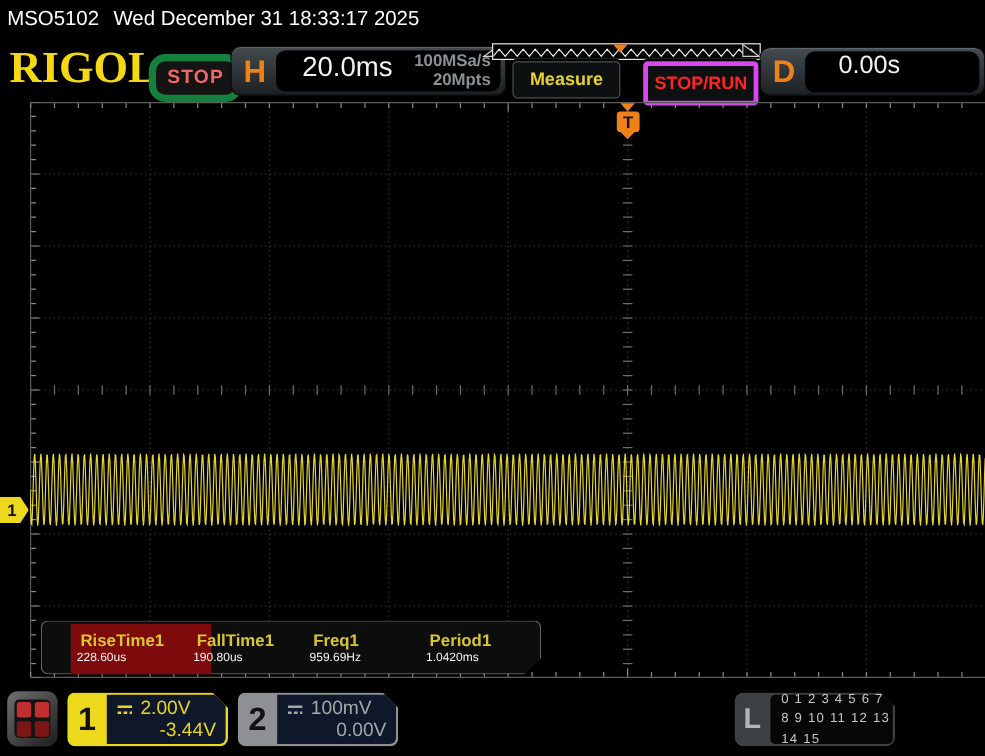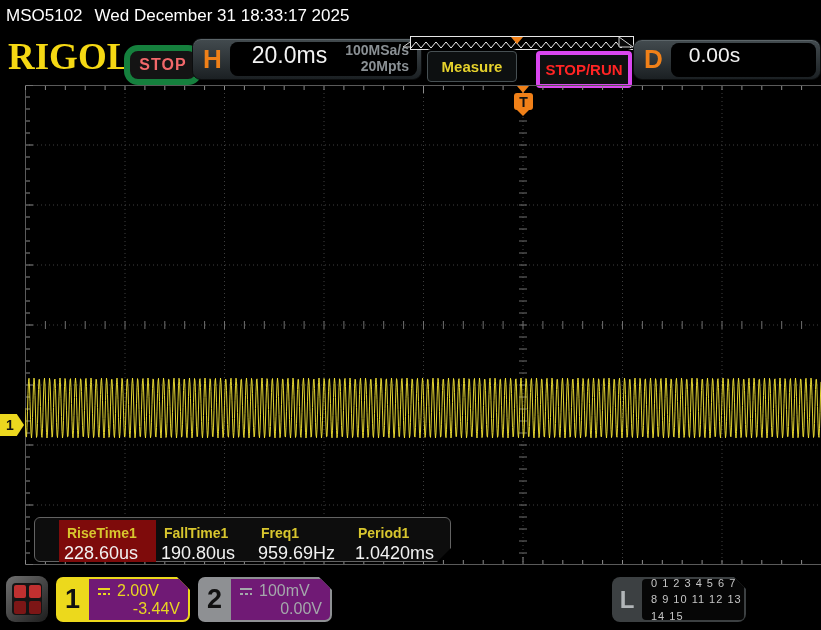--- a/index.html
+++ b/index.html
@@ -21,21 +21,21 @@
 
   .settings-box{background:linear-gradient(#434b4f,#1b2023);border:1px solid #0b0d0e;
         border-radius:9px;display:flex;align-items:center;box-shadow:inset 0 1px 0 #5c6569;}
   .settings-label{color:#f08018;font-weight:bold;font-size:26px;padding:0 8px 0 10px;}
   .settings-inner{background:#000;border-radius:8px;height:34px;flex:1;margin-right:4px;
         display:flex;box-shadow:inset 0 0 4px #000;}
   #h-box{left:192px;top:38px;width:228px;height:40px;}
   #h-timebase{color:#f2f2f2;font-size:23px;padding-left:22px;flex:1;}
   #h-rates{color:#8a9094;font-size:14px;text-align:right;line-height:1.15;padding-right:8px;font-weight:bold;}
   #d-box{left:633px;top:39px;width:186px;height:39px;}
-  #d-value{color:#f2f2f2;font-size:21px;padding-left:18px;}
+  #d-value{color:#f2f2f2;font-size:21px;padding-left:18px;margin-left:10px;}
 
   .corner-flag{width:16px;height:12px;}
   #h-flag{left:402px;top:36px;}
   #d-flag{left:618px;top:36px;}
 
   #preview-strip{left:410px;top:36px;width:224px;height:14px;background:#000;
         border:1px solid #e6e6e6;box-sizing:border-box;}
   #preview-trig{left:511px;top:37px;width:0;height:0;border-left:6px solid transparent;
         border-right:6px solid transparent;border-top:7px solid #f08018;}
 
@@ -61,43 +61,43 @@
 
   
   #ch1-marker{left:0;top:414px;width:24px;height:22px;background:#ecd81f;color:#111;
         font-weight:bold;font-size:14px;display:flex;align-items:center;padding-left:6px;
         box-sizing:border-box;clip-path:polygon(0 0,70% 0,100% 50%,70% 100%,0 100%);}
 
   
   #meas-panel{left:34px;top:517px;width:417px;height:45px;background:#0d0d0d;
         border:1px solid #636363;border-radius:6px;box-sizing:border-box;
         clip-path:polygon(0 0,100% 0,100% calc(100% - 14px),calc(100% - 14px) 100%,0 100%);}
-  .meas-item{position:absolute;top:2px;height:52px;width:97px;}
+  .meas-item{position:absolute;top:2px;height:52px;width:97px;padding-left:20px;}
   .meas-item.selected{background:#7e0b0b;}
   .meas-name{position:absolute;left:8px;top:5px;color:#d8c62e;font-size:14px;font-weight:bold;}
-  .meas-value{position:absolute;left:5px;top:23px;color:#f2f2f2;font-size:18px;}
+  .meas-value{position:absolute;left:5px;top:23px;color:#f2f2f2;font-size:10px;}
   #meas-0{left:24px;} #meas-1{left:121px;} #meas-2{left:218px;} #meas-3{left:315px;text-align:center;}
 
   
   #win-btn{left:6px;top:576px;width:42px;height:46px;border-radius:9px;
         background:linear-gradient(135deg,#707070,#1c1c1c);display:flex;align-items:center;
         justify-content:center;}
   #win-btn .pad{width:30px;height:32px;background:#141414;border-radius:4px;
         display:grid;grid-template-columns:12px 12px;grid-template-rows:13px 13px;
         gap:3px;place-content:center;}
   #win-btn .sq{border-radius:2px;}
   #win-btn .sq.a{background:#c03030;} #win-btn .sq.b{background:#7c1616;}
 
   .chan-block{top:577px;width:134px;height:45px;border-radius:7px;
         clip-path:polygon(0 0,calc(100% - 13px) 0,100% 13px,100% 100%,0 100%);}
   #ch1-block{left:56px;background:#ecd91c;}
   #ch2-block{left:198px;background:#8e9093;}
   .chan-tab{position:absolute;left:0;top:0;width:33px;height:100%;display:flex;
         align-items:center;justify-content:center;font-size:27px;font-weight:bold;color:#111;}
-  .chan-body{position:absolute;left:33px;top:2px;right:2px;bottom:2px;background:#701a75;
+  .chan-body{position:absolute;left:33px;top:2px;right:2px;bottom:2px;background:#0f172a;
         border-radius:0 0 5px 0;}
   #ch1-block .chan-body{color:#e8d622;} #ch2-block .chan-body{color:#a4a8ab;}
   .chan-scale{position:absolute;left:7px;top:3px;font-size:16px;display:flex;
         align-items:center;gap:5px;}
   .chan-offset{position:absolute;right:8px;bottom:2px;font-size:16px;}
   .coupling-icon{display:inline-block;}
 
   #dig-block{left:612px;top:577px;width:134px;height:45px;background:#3c4042;border-radius:8px;
         clip-path:polygon(0 0,calc(100% - 12px) 0,100% 12px,100% 100%,0 100%);}
   #dig-tab{position:absolute;left:0;top:0;width:30px;height:100%;display:flex;align-items:center;

